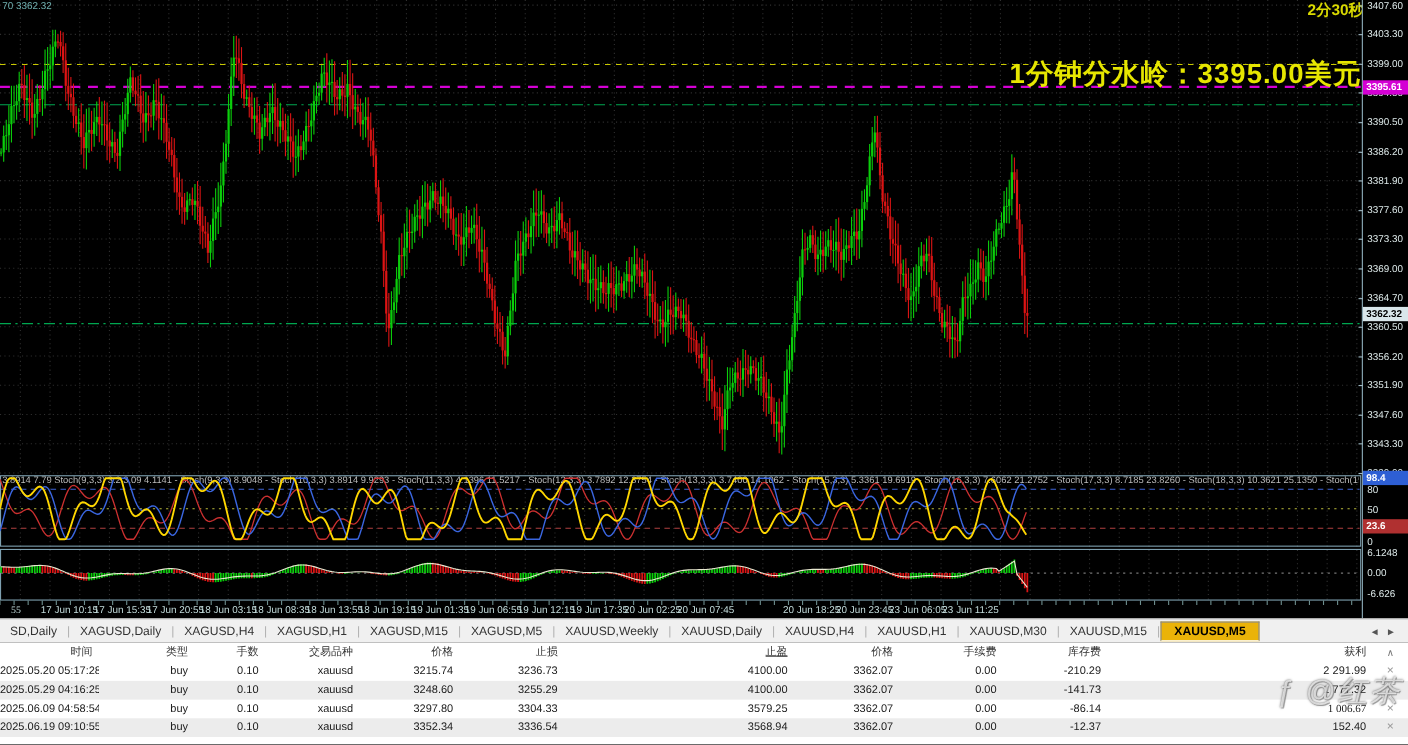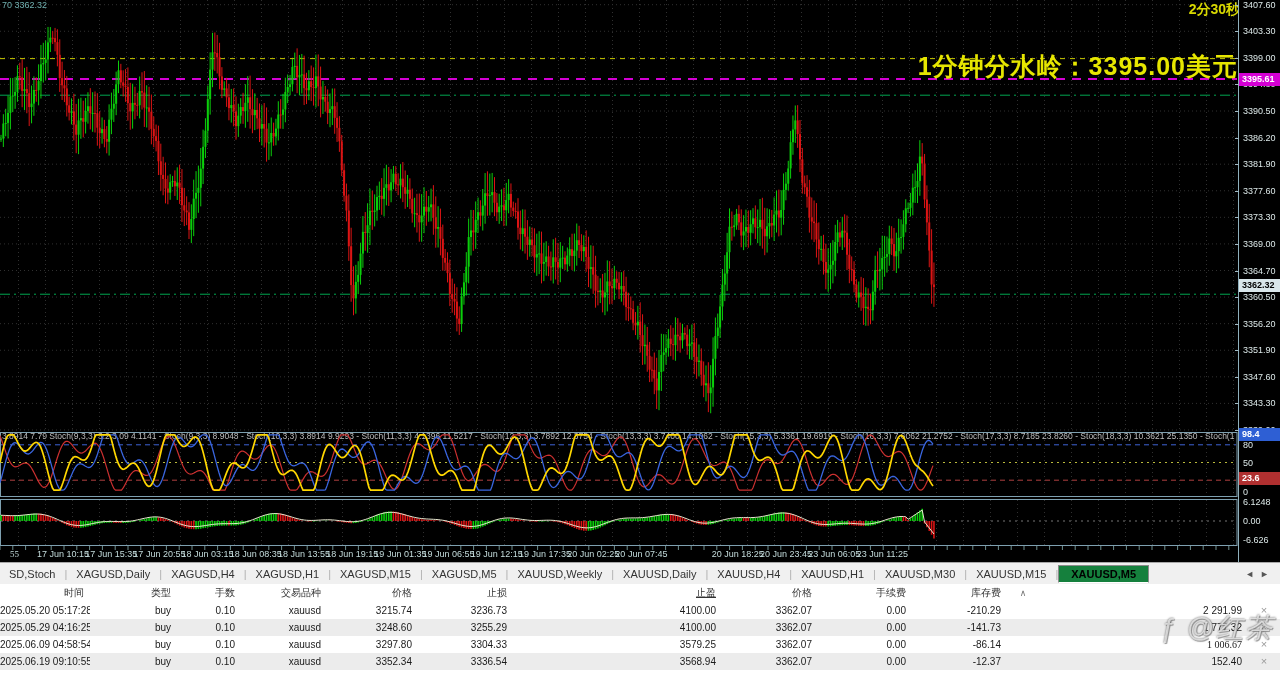--- a/index.html
+++ b/index.html
@@ -20,21 +20,21 @@
   .axis-tick{position:absolute;left:-4px;width:4px;height:1px;background:#9fb9c4;}
   .axis-badge{position:absolute;left:0;width:42px;height:13px;line-height:13px;
     font-size:9px;font-weight:bold;padding-left:3px;box-sizing:border-box;white-space:nowrap;}
   .time-axis{position:absolute;left:0;top:546px;width:1238px;height:16px;z-index:2;}
   .time-label{position:absolute;top:3px;font-size:9px;color:#c4dcdc;white-space:nowrap;transform:translateX(-50%);}
   .time-label.partial{transform:none;}
   
   .tab-bar{position:absolute;left:0;top:562px;width:1280px;height:22px;background:#f0f0f0;
     border-top:1px solid #a8a8a8;display:flex;align-items:center;font-size:11px;color:#333;z-index:4;box-sizing:border-box;}
   .tab{padding:3px 9px;white-space:nowrap;}
-  .tab.active{background:#15803d;border:1px solid #8a8a8a;border-bottom:1px solid #fff;
+  .tab.active{background:#eab308;border:1px solid #8a8a8a;border-bottom:1px solid #fff;
     color:#000;font-weight:bold;padding:2px 12px;}
   .tab-sep{color:#b0b0b0;}
   .tab-arrows{margin-left:auto;padding-right:8px;color:#555;font-size:9px;}
   .tab-arrows span{padding:0 3px;}
   
   .trade-table{position:absolute;left:0;top:584px;width:1280px;height:93px;background:#fff;
     z-index:4;font-size:10px;color:#1a1a1a;}
   .t-row{display:flex;height:17px;line-height:17px;}
   .t-row.header{height:18px;line-height:18px;color:#333;}
   .t-row.zebra{background:#ececec;}
@@ -1490,21 +1490,21 @@
         <div class="time-label" style="left: 641.4px;">20 Jun 07:45</div>
         <div class="time-label" style="left: 689.6px; margin-top: 34px;">20 Jun 13:05</div>
         <div class="time-label" style="left: 737.8px;">20 Jun 18:25</div>
         <div class="time-label" style="left: 786px;">20 Jun 23:45</div>
         <div class="time-label" style="left: 834.2px;">23 Jun 06:05</div>
         <div class="time-label" style="left: 882.4px;">23 Jun 11:25</div>
       </div>
   </div>
 
   <div class="tab-bar" id="tab-bar">
-      <div class="tab">SD,Stoch</div>
+      <div class="tab">SD,Daily</div>
       <span class="tab-sep">|</span>
       <div class="tab">XAGUSD,Daily</div>
       <span class="tab-sep">|</span>
       <div class="tab">XAGUSD,H4</div>
       <span class="tab-sep">|</span>
       <div class="tab">XAGUSD,H1</div>
       <span class="tab-sep">|</span>
       <div class="tab">XAGUSD,M15</div>
       <span class="tab-sep">|</span>
       <div class="tab">XAGUSD,M5</div>
@@ -1530,20 +1530,21 @@
         <div class="t-cell" style="width: 90px;">时间</div>
         <div class="t-cell" style="width: 87px;">类型</div>
         <div class="t-cell" style="width: 64px;">手数</div>
         <div class="t-cell" style="width: 86px;">交易品种</div>
         <div class="t-cell" style="width: 91px;">价格</div>
         <div class="t-cell" style="width: 95px;">止损</div>
         <div class="t-cell sorted" style="width: 209px;">止盈</div>
         <div class="t-cell" style="width: 96px;">价格</div>
         <div class="t-cell" style="width: 94px;">手续费</div>
         <div class="t-cell" style="width: 95px;">库存费</div>
+        <div class="t-cell" style="width: 241px;">获利</div>
         <div class="t-scroll">∧</div>
       </div>
       <div class="t-row">
         <div class="t-cell" style="width: 90px;">2025.05.20 05:17:28</div>
         <div class="t-cell" style="width: 87px;">buy</div>
         <div class="t-cell" style="width: 64px;">0.10</div>
         <div class="t-cell" style="width: 86px;">xauusd</div>
         <div class="t-cell" style="width: 91px;">3215.74</div>
         <div class="t-cell" style="width: 95px;">3236.73</div>
         <div class="t-cell" style="width: 209px;">4100.00</div>

